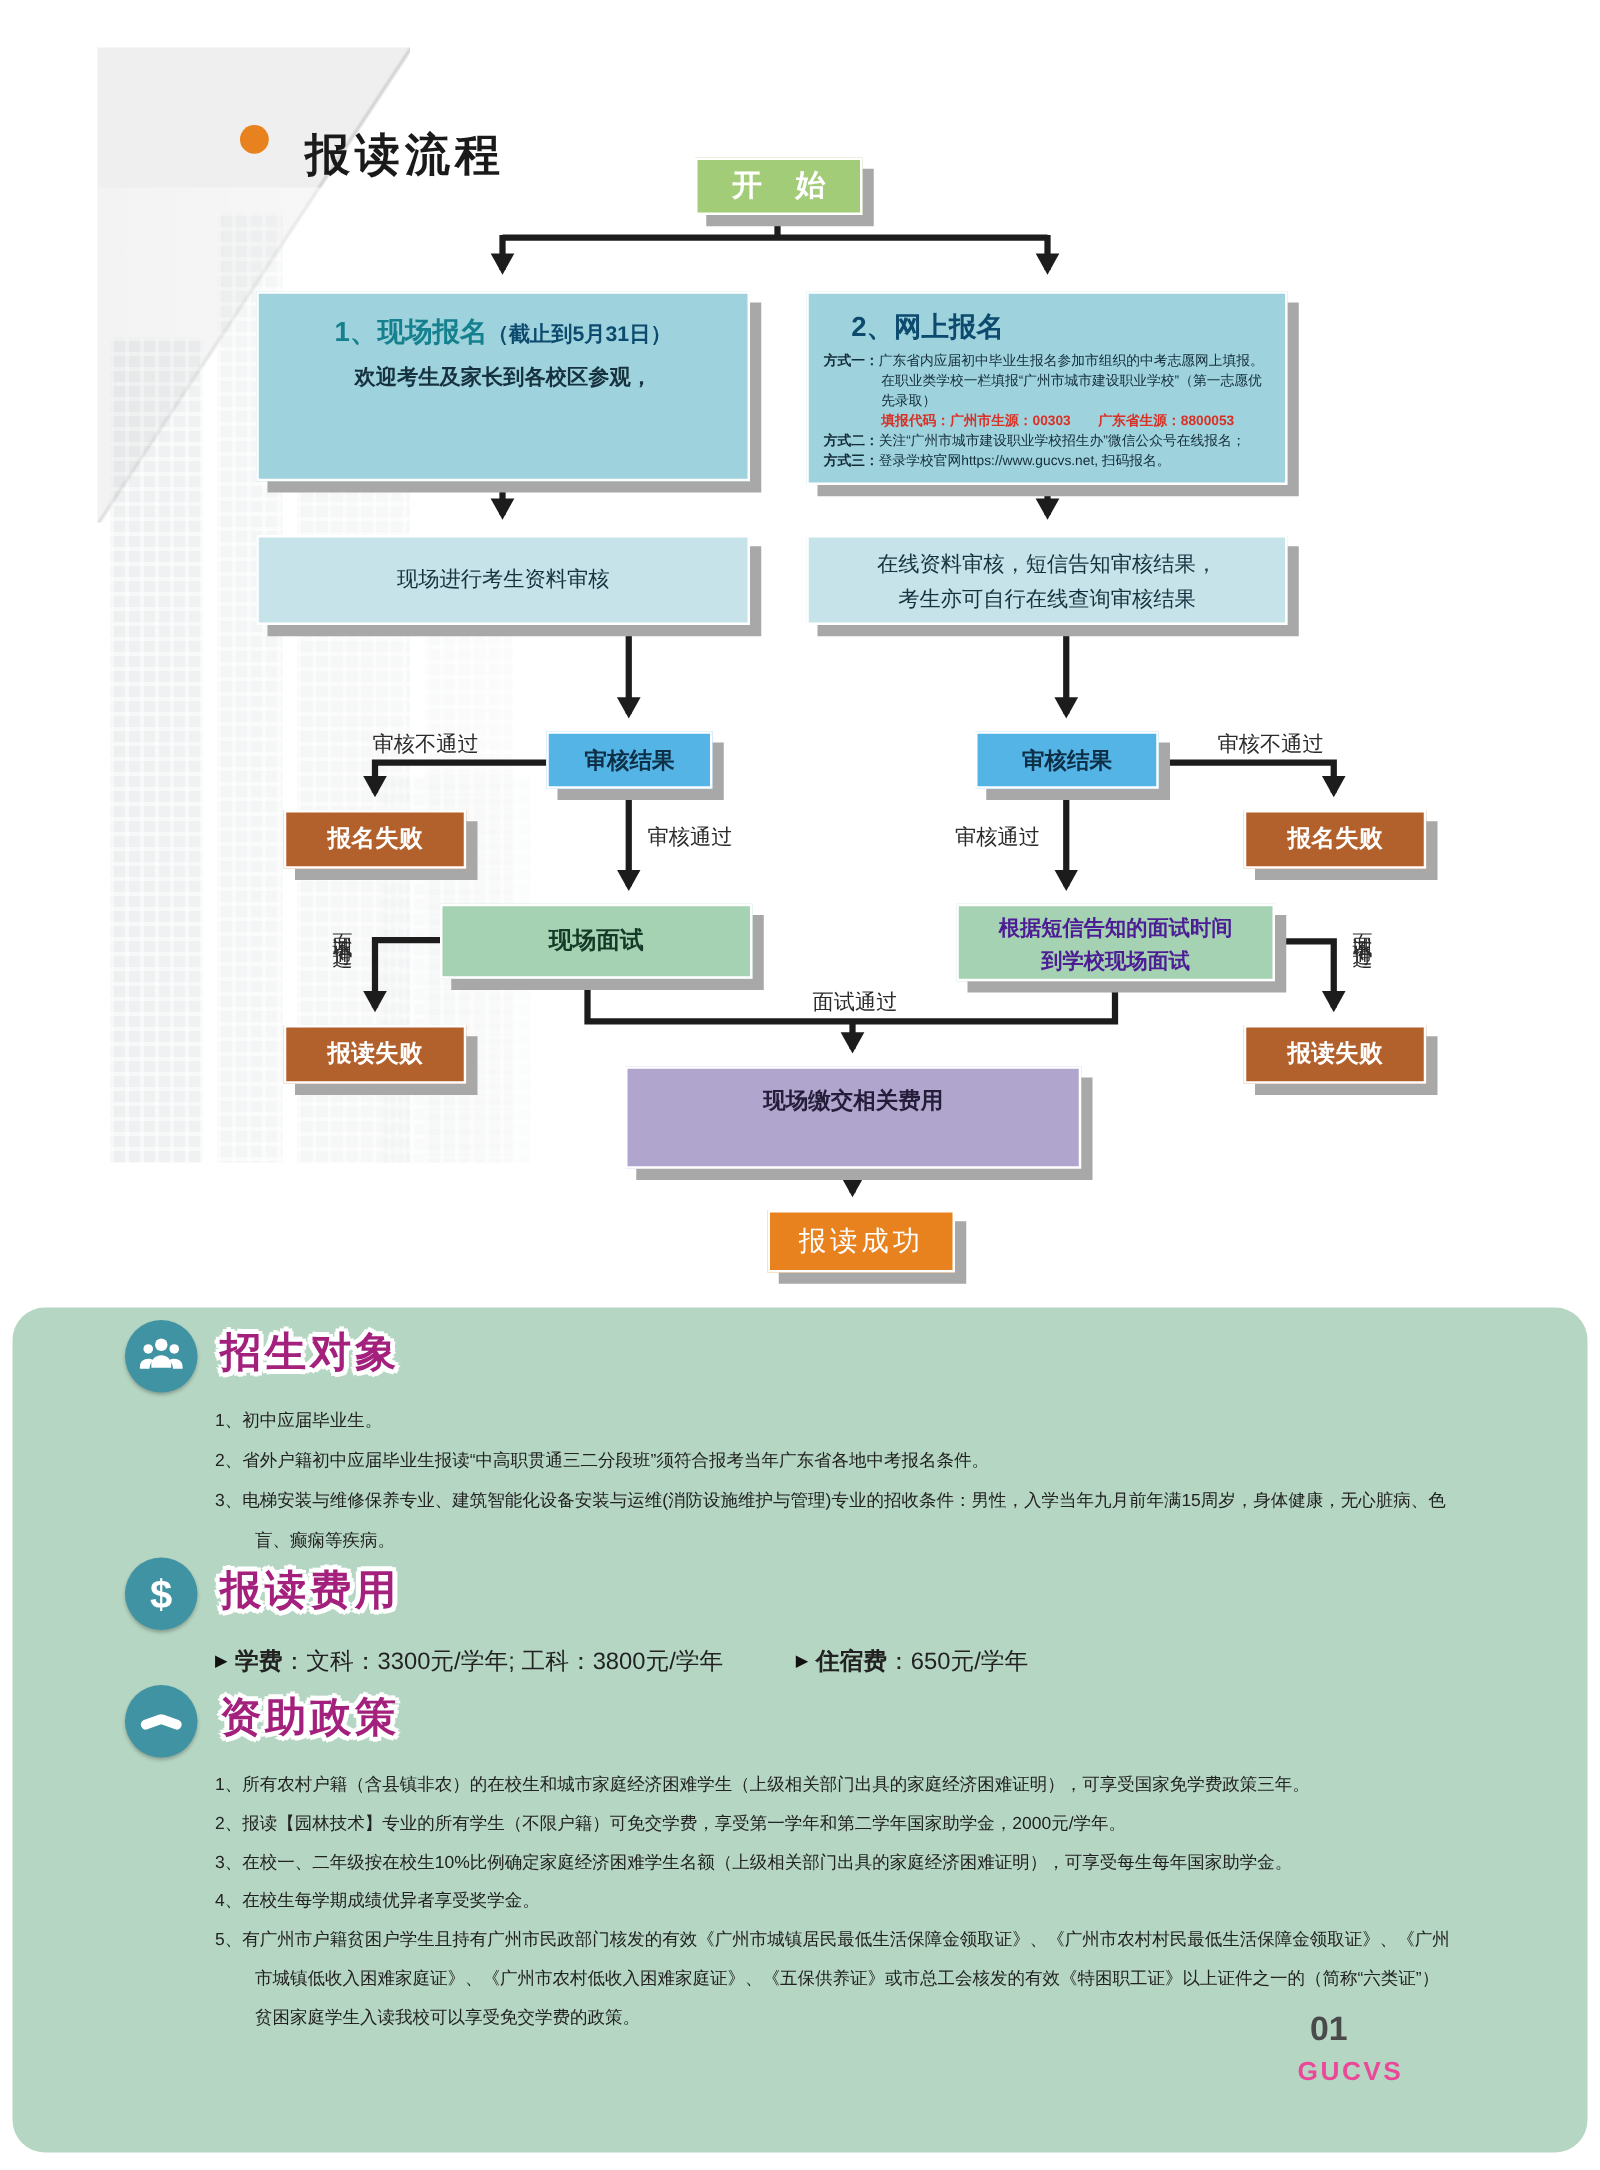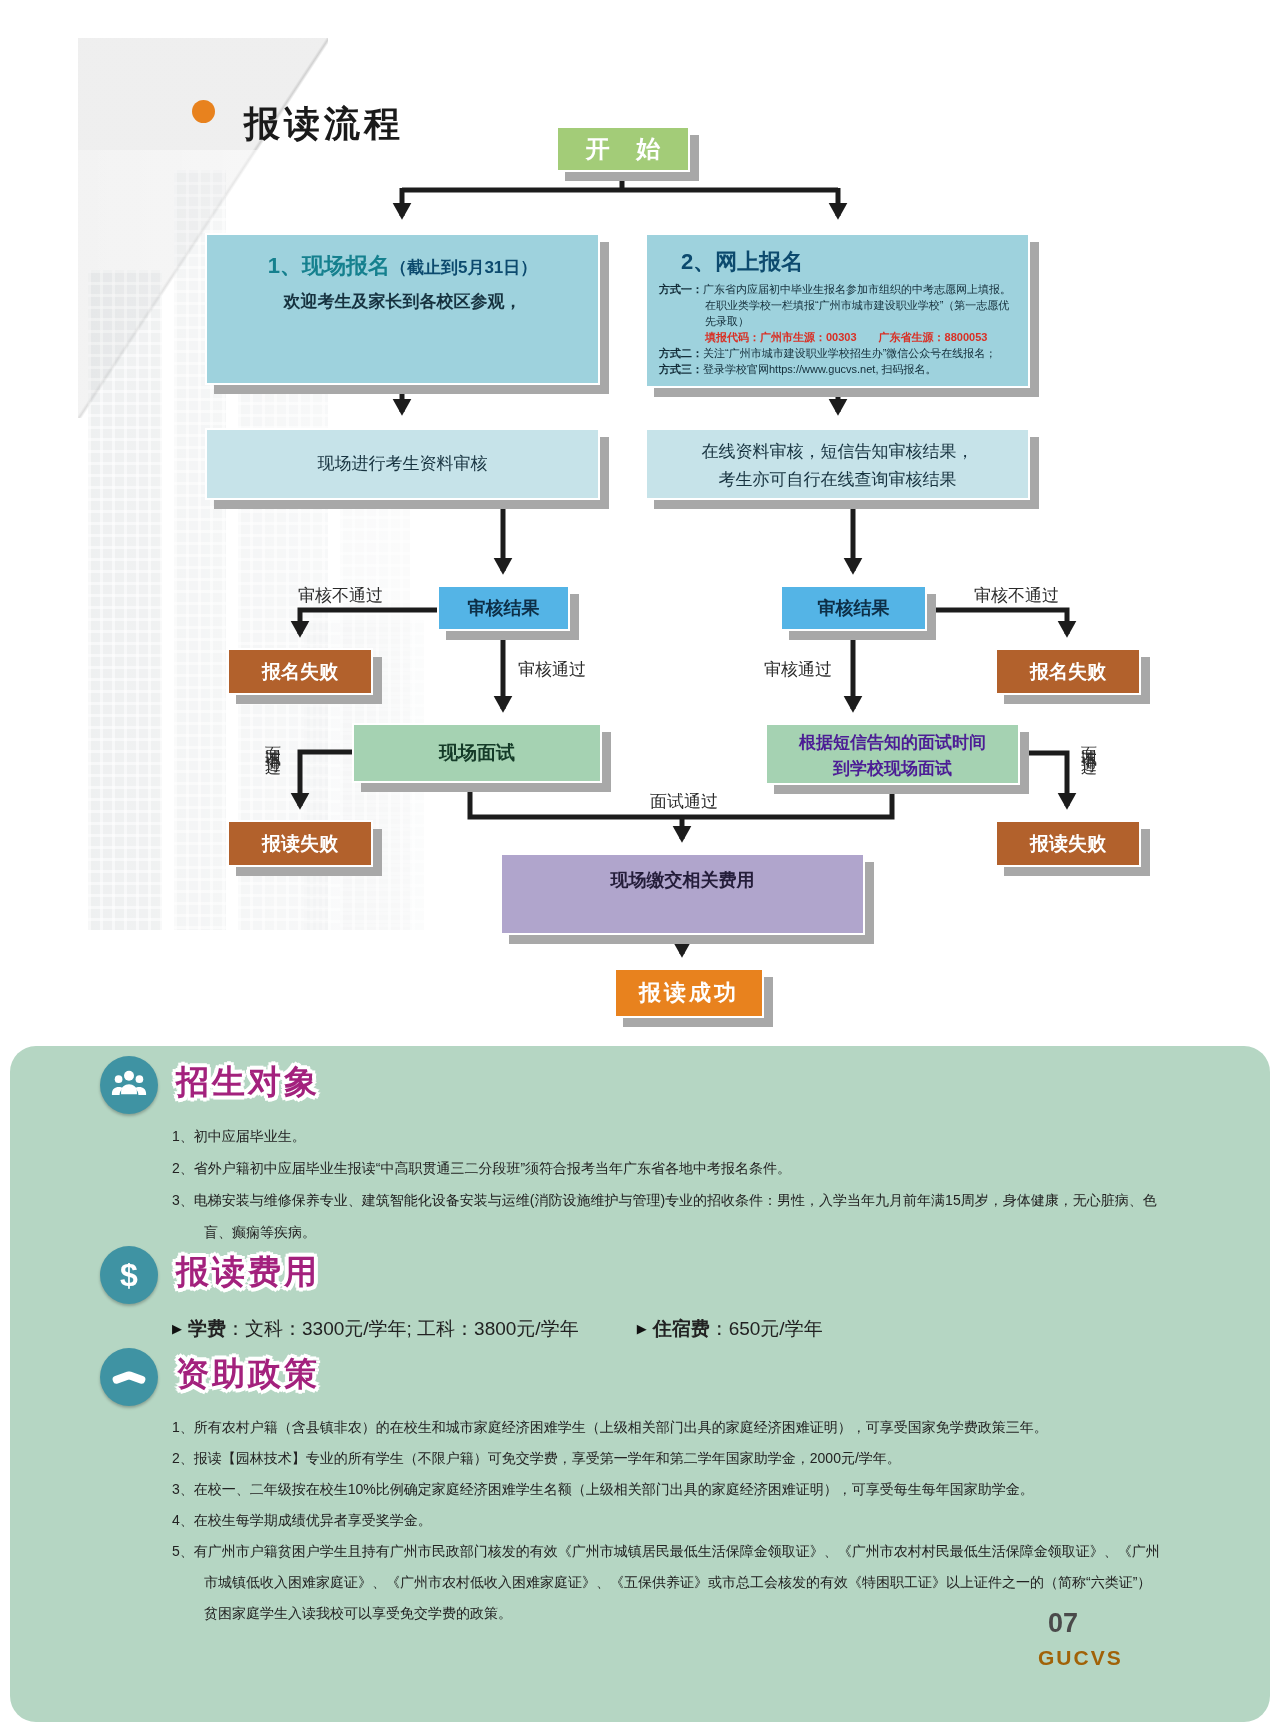--- a/index.html
+++ b/index.html
@@ -38,21 +38,21 @@
   .start-text{font-size:24px;font-weight:bold;color:#ffffff;letter-spacing:10px;line-height:42px;text-indent:10px;}
   .big-title{font-size:22px;font-weight:bold;color:#15808e;}
   .big-title .red{font-size:17px;color:#0c4a6e;}
   .big-line{font-size:17px;color:#16323f;line-height:30px;}
   .mid-line{font-size:17px;color:#16323f;line-height:28px;}
   .review-text{font-size:18px;font-weight:bold;color:#0d2f47;line-height:42px;}
   .fail-text{font-size:19px;font-weight:bold;color:#ffffff;line-height:43px;}
   .green-text{font-size:19px;font-weight:bold;color:#153b28;line-height:56px;}
   .green-text2{font-size:17px;font-weight:bold;color:#4c1d95;line-height:26px;padding-top:5px;}
   .purple-text{font-size:18px;font-weight:bold;color:#241d3a;line-height:30px;padding-top:10px;}
-  .success-text{font-size:22px;font-weight:bold;color:#ffffff;letter-spacing:3px;line-height:46px;border-radius:23px;}
+  .success-text{font-size:22px;font-weight:normal;color:#ffffff;letter-spacing:3px;line-height:46px;border-radius:23px;}
   .online-body{padding:10px 12px 0 12px;text-align:left;}
   .online-title{font-size:22px;font-weight:bold;color:#0c4a6e;padding-left:8px;margin:2px 0 4px 14px;}
   .method{font-size:11px;color:#122c38;line-height:16px;padding-left:46px;text-indent:-46px;margin:0;}
   .method b{font-weight:bold;}
   .code-line{font-size:11px;font-weight:bold;color:#d93025;line-height:16px;padding-left:46px;margin:0;}
   #arrows{position:absolute;left:0;top:0;z-index:2;}
   .page-title{position:absolute;left:228px;top:84px;z-index:3;font-size:36px;font-weight:bold;color:#1a1a1a;letter-spacing:4px;}
   .title-dot{position:absolute;left:192px;top:100px;width:23px;height:23px;border-radius:50%;background:#e8821e;z-index:3;}
   
   .green-panel{position:absolute;left:10px;top:1046px;width:1260px;height:676px;background:#b5d6c3;border-radius:26px;z-index:1;}
@@ -60,21 +60,21 @@
     display:flex;align-items:center;justify-content:center;box-shadow:0 2px 3px rgba(0,0,0,.25);}
   .sec-title{position:absolute;z-index:2;font-size:33px;font-weight:bold;color:#a3217d;letter-spacing:3px;
     text-shadow:-3px -3px 0 #fff,3px -3px 0 #fff,-3px 3px 0 #fff,3px 3px 0 #fff,0 4px 0 #fff,0 -4px 0 #fff,4px 0 0 #fff,-4px 0 0 #fff;}
   .sec-list{position:absolute;z-index:2;list-style:none;margin:0;padding:0;font-size:14px;color:#222;line-height:32px;}
   .sec-list li{padding-left:32px;text-indent:-32px;}
   .fee-line{position:absolute;z-index:2;font-size:19px;color:#222;}
   .fee-line .tri{font-size:13px;position:relative;top:-2px;margin-right:6px;color:#111;}
   .fee-line b{font-weight:bold;}
   .fee-gap{display:inline-block;width:58px;}
   .footer-num{position:absolute;z-index:2;left:1048px;top:1608px;font-size:27px;font-weight:bold;color:#4a4a4a;}
-  .footer-brand{position:absolute;z-index:2;left:1038px;top:1646px;font-size:21px;font-weight:bold;color:#a16207;letter-spacing:2px;}
+  .footer-brand{position:absolute;z-index:2;left:1038px;top:1646px;font-size:21px;font-weight:bold;color:#ec4899;letter-spacing:2px;}
   .dollar{font-size:32px;font-weight:bold;color:#fff;line-height:1;}
 </style>
 </head>
 <body>
 
 <div class="corner-fold"></div>
 <div class="city">
   <div class="bld" style="left:10px;top:120px;width:74px;height:660px;"></div>
   <div class="bld" style="left:96px;top:20px;width:52px;height:760px;opacity:.26;"></div>
   <div class="bld" style="left:160px;top:240px;width:90px;height:540px;opacity:.28;"></div>
@@ -222,14 +222,14 @@
 </div>
 <div class="sec-title" style="left:176px;top:1352px;">资助政策</div>
 <ul class="sec-list" style="left:172px;top:1412px;width:990px;line-height:31px;">
   <li>1、所有农村户籍（含县镇非农）的在校生和城市家庭经济困难学生（上级相关部门出具的家庭经济困难证明），可享受国家免学费政策三年。</li>
   <li>2、报读【园林技术】专业的所有学生（不限户籍）可免交学费，享受第一学年和第二学年国家助学金，2000元/学年。</li>
   <li>3、在校一、二年级按在校生10%比例确定家庭经济困难学生名额（上级相关部门出具的家庭经济困难证明），可享受每生每年国家助学金。</li>
   <li>4、在校生每学期成绩优异者享受奖学金。</li>
   <li>5、有广州市户籍贫困户学生且持有广州市民政部门核发的有效《广州市城镇居民最低生活保障金领取证》、《广州市农村村民最低生活保障金领取证》、《广州市城镇低收入困难家庭证》、《广州市农村低收入困难家庭证》、《五保供养证》或市总工会核发的有效《特困职工证》以上证件之一的（简称“六类证”）贫困家庭学生入读我校可以享受免交学费的政策。</li>
 </ul>
 
-<div class="footer-num">07</div>
+<div class="footer-num">01</div>
 <div class="footer-brand">GUCVS</div>
 
 </body></html>

